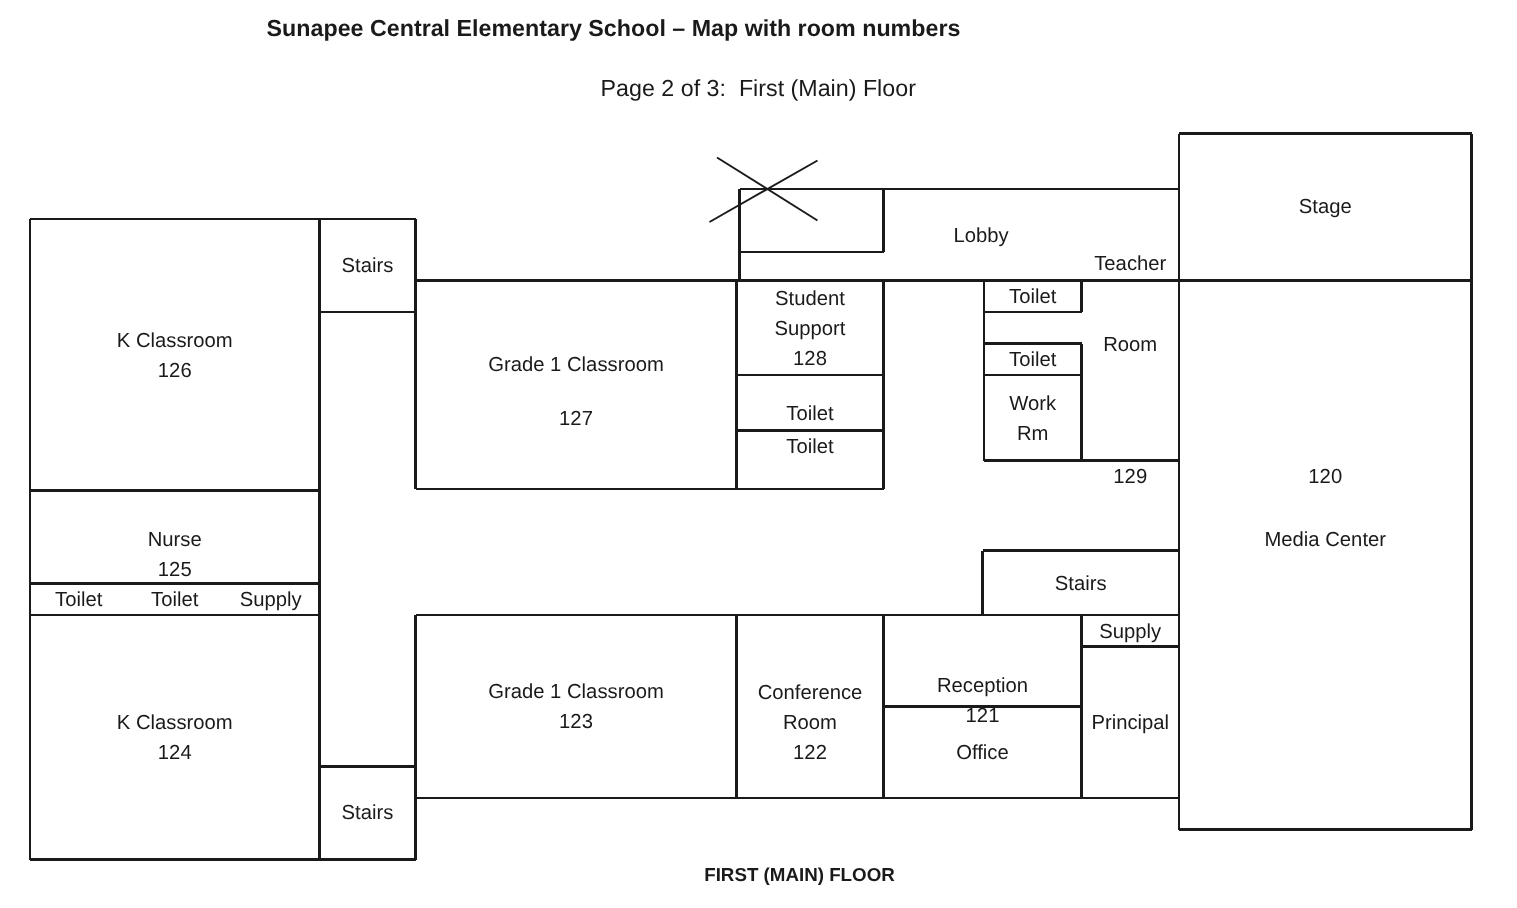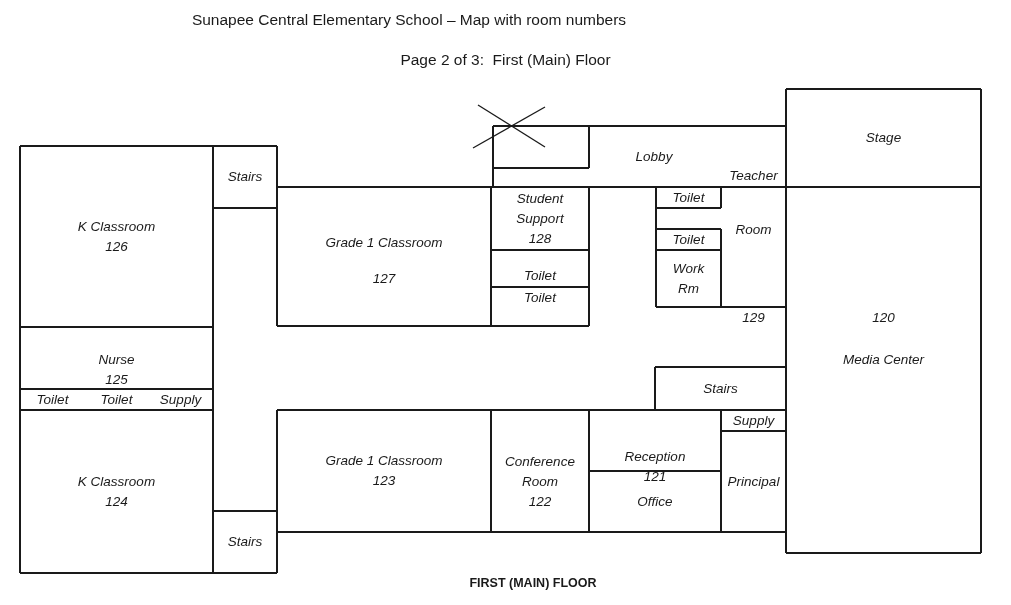--- a/index.html
+++ b/index.html
@@ -2,35 +2,35 @@
 <html><head>
 <meta charset="utf-8">
 <style>
   html,body { margin:0; padding:0; background:#ffffff; }
   #stage-area {
     position:relative; width:1011px; height:605px; background:#ffffff;
     font-family:"Liberation Sans", sans-serif; color:#1a1a1a; overflow:hidden;
   }
   .title {
     position:absolute; left:0; top:10px; width:818px; height:20px;
-    text-align:center; font-weight:normal; font-size:15.5px; line-height:20px;
+    text-align:center; font-weight:bold; font-size:15.5px; line-height:20px;
   }
   .subtitle {
     position:absolute; left:0; top:50px; width:1011px; height:20px;
     text-align:center; font-size:15.5px; line-height:20px; white-space:pre;
   }
   .footer {
     position:absolute; left:433px; top:573px; width:200px; height:20px;
     text-align:center; font-weight:bold; font-size:12.5px; line-height:20px;
   }
   svg.walls { position:absolute; left:0; top:0; }
   .lbl {
     position:absolute; display:flex; flex-direction:column;
     align-items:center; justify-content:center; text-align:center;
-    font-size:13.5px; line-height:20px; box-sizing:border-box;font-style:italic;
+    font-size:13.5px; line-height:20px; box-sizing:border-box;
   }
   .lbl .ln { display:block; height:20px; width:100%; white-space:nowrap; }
   .lbl .gap { display:block; height:16px; width:100%; }
   .lbl .gap-lg { display:block; height:22px; width:100%; }
 
   .k126        { left:21px;  top:147px; width:191px; height:179px; }
   .stairs-tl   { left:214px; top:147px; width:62px;  height:60px; }
   .nurse       { left:21px;  top:328px; width:191px; height:60px; justify-content:flex-start; padding-top:22px; }
   .toilet-l1   { left:21px;  top:390px; width:63px;  height:19px; }
   .toilet-l2   { left:85px;  top:390px; width:63px;  height:19px; }

